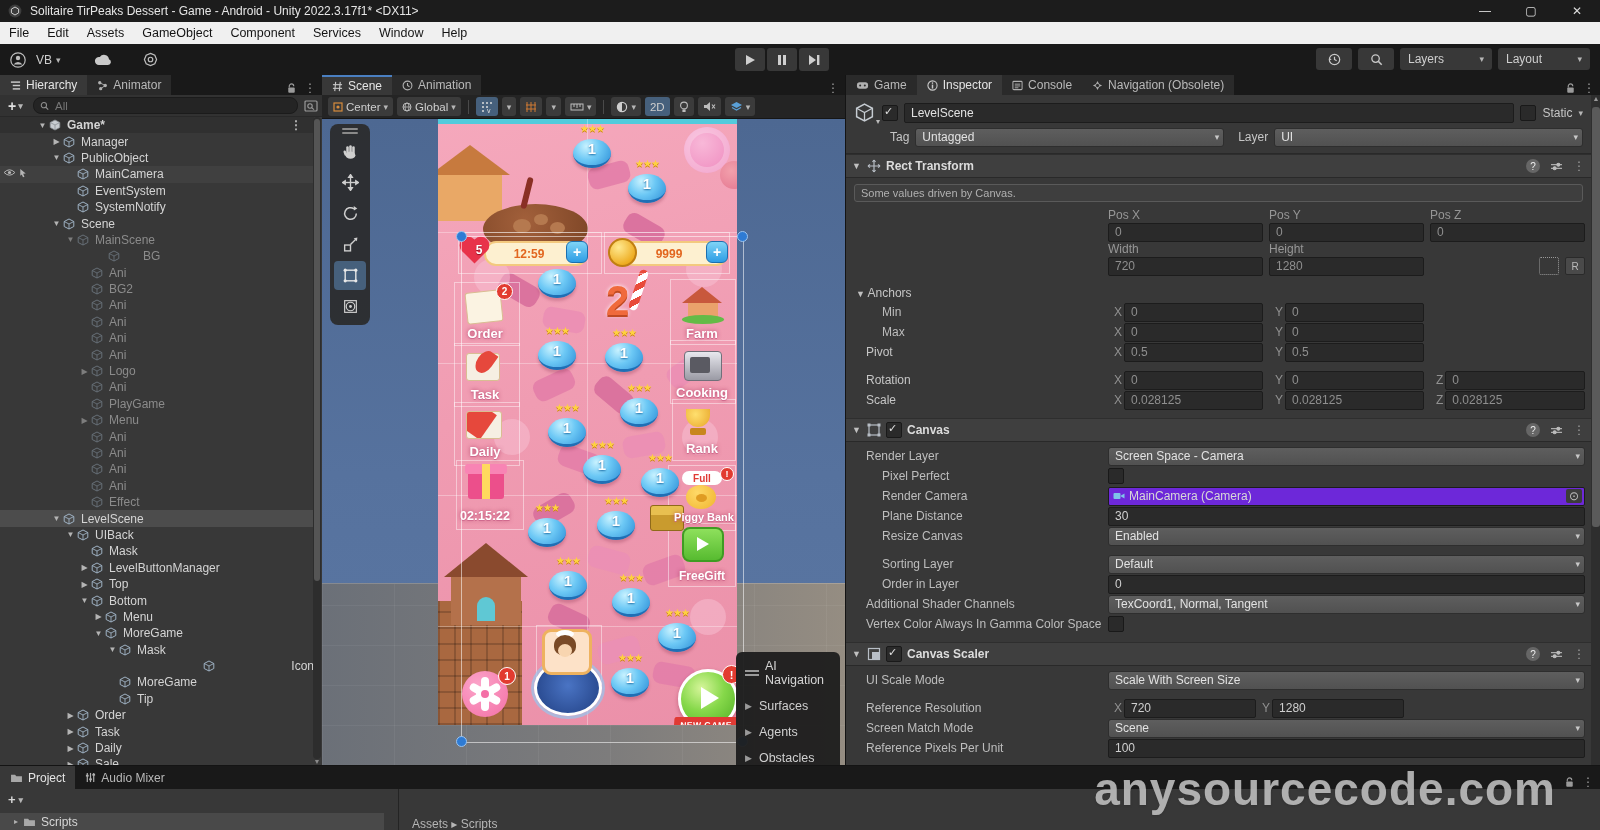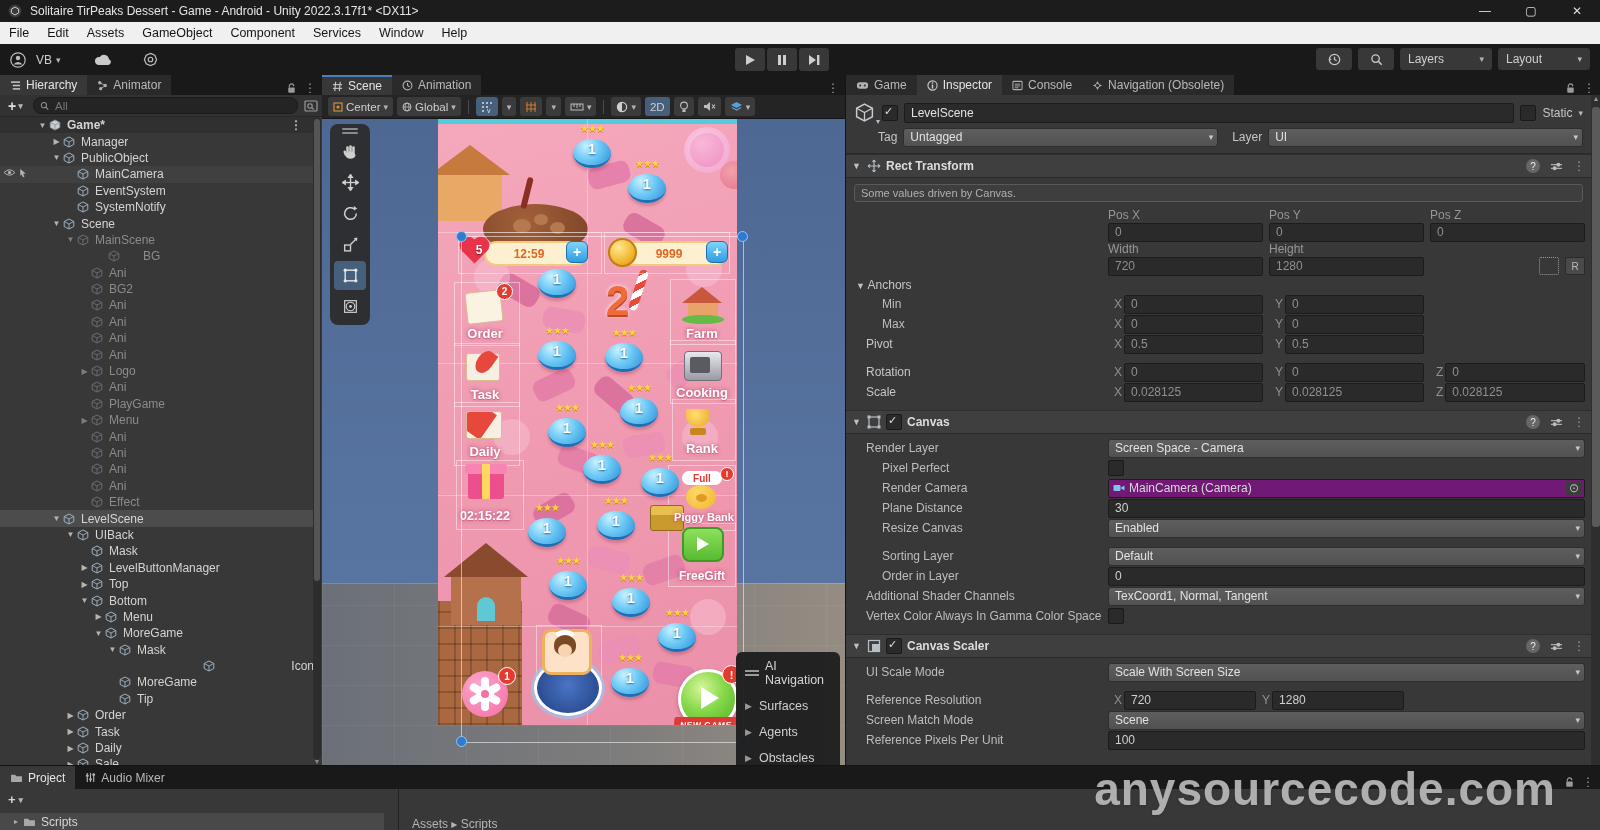--- a/index.html
+++ b/index.html
@@ -215,21 +215,21 @@
   .lab{color:#c6c6c6;font-size:12px;}
   .cb{width:14px;height:14px;background:#2a2a2a;border:1px solid #191919;border-radius:2px;position:relative;flex:0 0 14px;}
   .cb.checked::after{content:"✓";color:#e0e0e0;font-size:11px;position:absolute;left:1px;top:-1px;}
   .dd{flex:1;height:17px;background:linear-gradient(#5e5e5e,#515151);border:1px solid #2e2e2e;border-radius:3px;
     color:#e2e2e2;font-size:12px;display:flex;align-items:center;padding:0 4px 0 6px;min-width:0;}
   .dd .txt{flex:1;white-space:nowrap;overflow:hidden;}
   .dd .dda{font-size:9px;color:#c8c8c8;}
   .tf{flex:1;height:17px;background:#2a2a2a;border:1px solid #1c1c1c;border-radius:2px;color:#d0d0d0;font-size:12px;
     display:flex;align-items:center;padding:0 6px;min-width:0;}
   .tf.dis{color:#8f8f8f;}
-  .objf{flex:1;height:17px;background:#701a75;border:1px solid #1c1c1c;border-radius:2px;color:#d8d8d8;font-size:12px;
+  .objf{flex:1;height:17px;background:#6d28d9;border:1px solid #1c1c1c;border-radius:2px;color:#d8d8d8;font-size:12px;
     display:flex;align-items:center;padding:0 2px 0 4px;gap:4px;}
   .objf .pick{margin-left:auto;color:#bbb;font-size:12px;background:#3c3c3c;border-radius:2px;width:16px;text-align:center;}
   .axis{color:#909090;font-size:12px;margin:0 2px 0 6px;flex:0 0 auto;}
   .sect-h{height:22px;background:#3f3f3f;border-top:1px solid #2e2e2e;border-bottom:1px solid #292929;
     display:flex;align-items:center;gap:5px;padding:0 6px;}
   .fold{font-size:9px;color:#c0c0c0;width:10px;}
   .sect-t{font-weight:bold;font-size:12px;color:#dcdcdc;flex:1;}
   .hicons{display:flex;align-items:center;gap:10px;color:#bdbdbd;}
   .helpq{width:14px;height:14px;border-radius:50%;background:#666;color:#eee;font-size:10px;display:flex;
     align-items:center;justify-content:center;}
@@ -1333,21 +1333,21 @@
         </span>
         <span class="cb checked"></span>
         <span class="namefield">
             <span>LevelScene</span>
           </span>
         <span class="cb"></span>
         <span class="lab">Static</span>
         <span class="caret">▾</span>
       </div>
       <div class="ihrow">
-        <span class="lab" style="margin-left:24px;">Tag</span>
+        <span class="lab" style="margin-left:36px;">Tag</span>
         <span class="dd" style="max-width:328px;">
           <span class="txt">Untagged</span>
             <span class="dda">▾</span>
         </span>
         <span class="lab" style="margin-left:8px;">Layer</span>
         <span class="dd">
           <span class="txt">UI</span>
             <span class="dda">▾</span>
         </span>
       </div>
@@ -1439,21 +1439,21 @@
               </span>
             </div>
         <div class="rtcol" style="justify-content:flex-end;">
           <span class="minibtn"></span>
           <span class="minibtn r">
                 <span>R</span>
               </span>
         </div>
       </div>
         </div>
-      <div class="rtrow" style="height:18px;">
+      <div class="rtrow" style="height:18px;margin-top:8px;">
           <div class="sp" style="padding-left:10px;"><span class="fold">▼</span> <span>Anchors</span></div>
         </div>
       <div class="rtrow">
           <div class="sp ind">Min</div>
           <div class="rtc">
         <div class="rtcol">
               <span class="axis">X</span>
               <span class="tf dis">
                 <span>0</span>
               </span>

